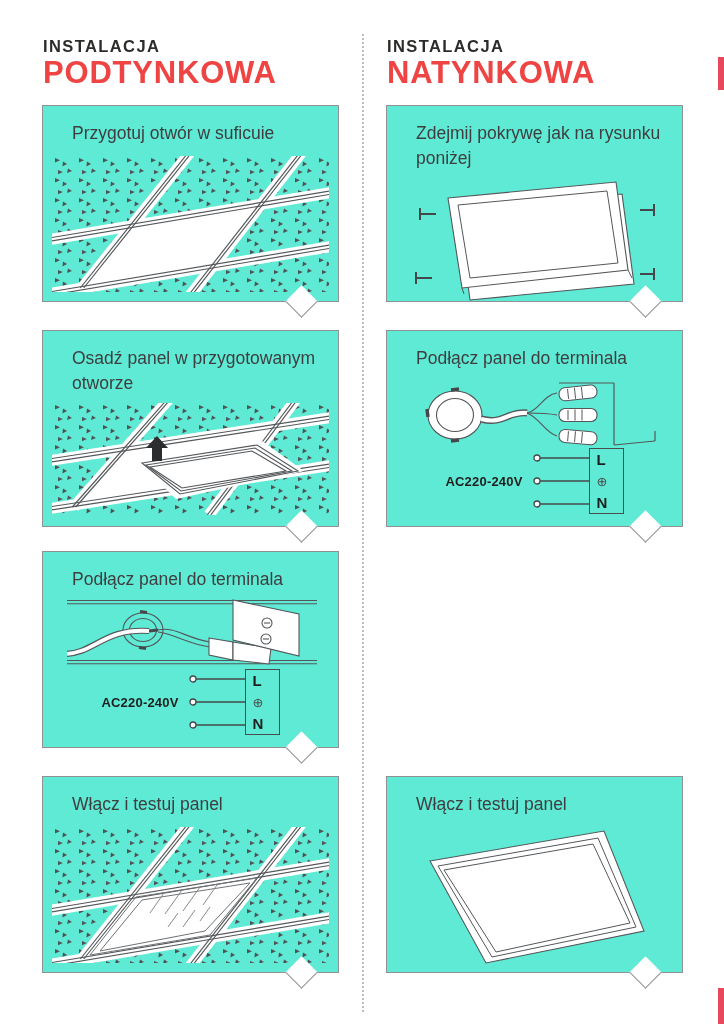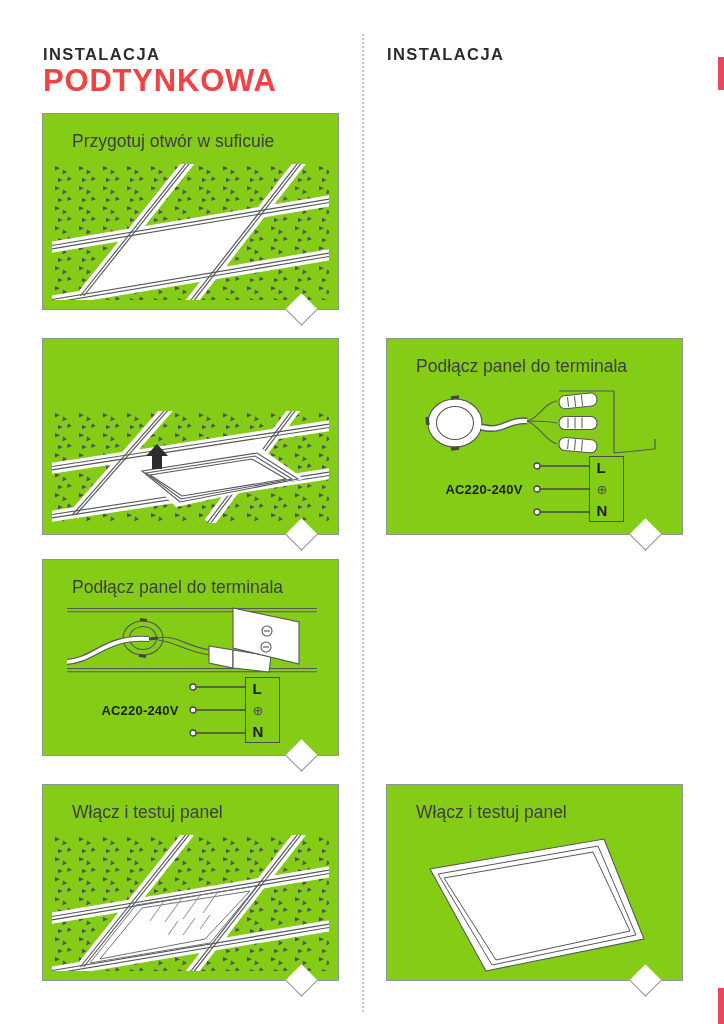--- a/index.html
+++ b/index.html
@@ -1,30 +1,30 @@
 <!DOCTYPE html>
 <html><head>
 <meta charset="utf-8">
 <style>
   html,body{margin:0;padding:0;background:#fff;}
   .page{position:relative;width:724px;height:1024px;background:#ffffff;overflow:hidden;
         font-family:"Liberation Sans","DejaVu Sans",sans-serif;}
-  .col{position:absolute;top:8px;width:297px;height:964px;}
+  .col{position:absolute;top:0;width:297px;height:964px;}
   .col-left{left:42px;}
   .col-right{left:386px;}
   .divider{position:absolute;left:362px;top:34px;height:978px;width:0;
            border-left:2px dotted #bdbdbd;}
   .red-strip{position:absolute;right:0;width:6px;background:#e8485c;}
   .red-top{top:57px;height:33px;}
   .red-bottom{top:988px;height:36px;}
   .titles{position:absolute;top:38px;left:1px;line-height:1.04;}
   .title-top{font-size:16.5px;font-weight:bold;letter-spacing:1.4px;color:#2d2c2b;}
   .title-main{font-size:31px;font-weight:bold;letter-spacing:0.8px;color:#ef4444;margin-top:2px;}
   .bubble{position:absolute;left:0;width:297px;height:197px;border:1px solid #8f9193;
-          background:#84cc16;box-sizing:border-box;}
+          background:#5eead4;box-sizing:border-box;}
   .r1{top:105px}.r2{top:330px}.r3{top:551px}.r4{top:776px}
   .bubble::after{content:"";position:absolute;right:25px;bottom:-12px;width:22px;height:22px;
           background:#fff;border-right:1px solid #8f9193;border-bottom:1px solid #8f9193;
           transform:rotate(45deg);}
   .step-text{padding:15px 18px 0 29px;font-size:17.5px;line-height:1.4;color:#3e3e40;}
   .illus{position:absolute;left:9px;}
   .il-1,.il-4{top:50px;}
   .il-2{top:72px;}
   .il-3{top:46px;left:24px;}
   .il-5{top:72px;}
@@ -90,20 +90,21 @@
             <path d="M-5,139.7 L282,91.7"></path>
           <path d="M138.3,-6 L28.3,132"></path>
             <path d="M141.7,-6 L31.7,132"></path>
           <path d="M248.3,-4 L134.3,142"></path>
             <path d="M251.7,-4 L137.7,142"></path>
         </g>
       </svg>
     </div>
 
     <div class="bubble r2">
+      <div class="step-text">Osadź panel w przygotowanym otworze</div>
       <svg class="illus il-2" width="277" height="112" viewBox="0 0 277 112">
         <rect width="277" height="112" fill="url(#speck)"></rect>
         <polygon points="68,43 230,20 188,80 18,106" fill="#fff"></polygon>
         <g stroke="#fff" stroke-width="11" fill="none">
           <path d="M-5,58 L282,14"></path>
             <path d="M-5,106 L282,62"></path>
           <path d="M118,-5 L22,104"></path>
             <path d="M245,-5 L157,112"></path>
         </g>
         <g stroke="#54575a" stroke-width="1.15" fill="none">
@@ -212,22 +213,41 @@
             <path d="M143,83 l-12,17"></path>
           <path d="M158,80 l-10,14"></path>
         </g>
       </svg>
     </div>
   </div>
 
   <div class="col col-right">
     <div class="titles">
       <div class="title-top">INSTALACJA</div>
-    </div>
-
+      <div class="title-main">NATYNKOWA</div>
+    </div>
+
+    <div class="bubble r1">
+      <div class="step-text">Zdejmij pokrywę jak na rysunku poniżej</div>
+      <svg class="illus il-5" width="277" height="124" viewBox="0 0 277 124">
+        <polygon points="62,32 226,16 238,106 74,122" fill="#fff" stroke="#54575a" stroke-width="1.1"></polygon>
+        <polygon points="52,20 220,4 232,92 66,110" fill="#fff" stroke="#54575a" stroke-width="1.1"></polygon>
+        <polygon points="62,27 211,13 222,85 74,100" fill="none" stroke="#54575a" stroke-width="1"></polygon>
+        <g stroke="#54575a" stroke-width="1" fill="none">
+          <path d="M66,110 L68,116"></path>
+            <path d="M232,92 L236,100"></path>
+        </g>
+        <g stroke="#45484a" stroke-width="2" fill="none">
+          <path d="M24,30 V42 M25,36 H40"></path>
+          <path d="M258,26 V38 M244,32 H257"></path>
+          <path d="M20,94 V106 M21,100 H36"></path>
+          <path d="M258,90 V102 M244,96 H257"></path>
+        </g>
+      </svg>
+    </div>
 
     <div class="bubble r2">
       <div class="step-text">Podłącz panel do terminala</div>
       <svg class="illus il-6" width="250" height="72" viewBox="0 0 250 72">
         <g stroke="#54575a" stroke-width="1.2" fill="none">
           <path d="M150,4 H205"></path>
             <path d="M205,4 V66"></path>
             <path d="M205,66 L246,62"></path>
             <path d="M246,62 V52"></path>
         </g>

